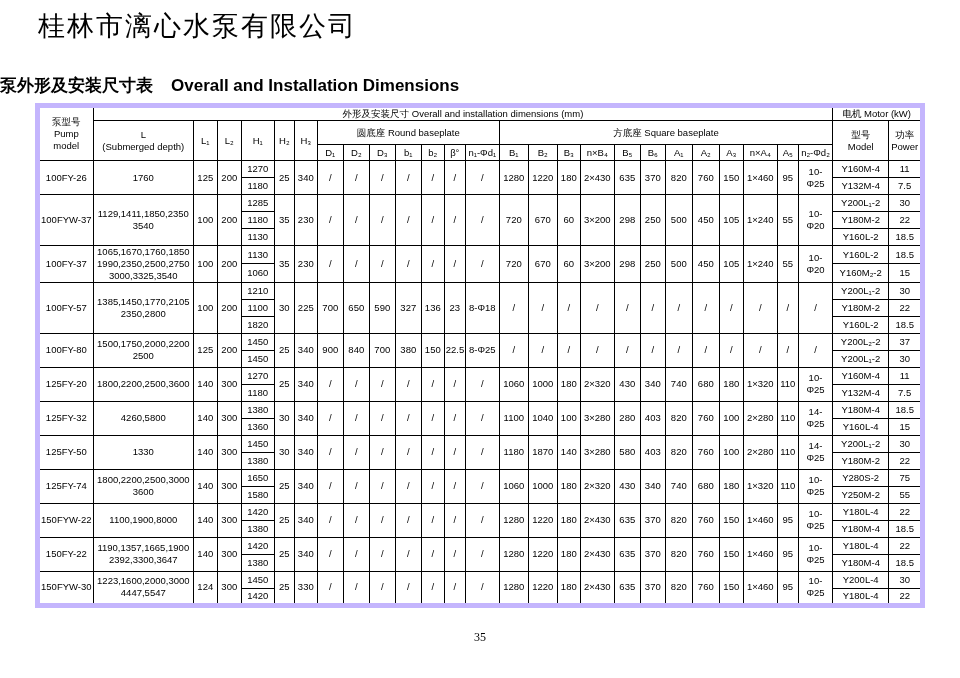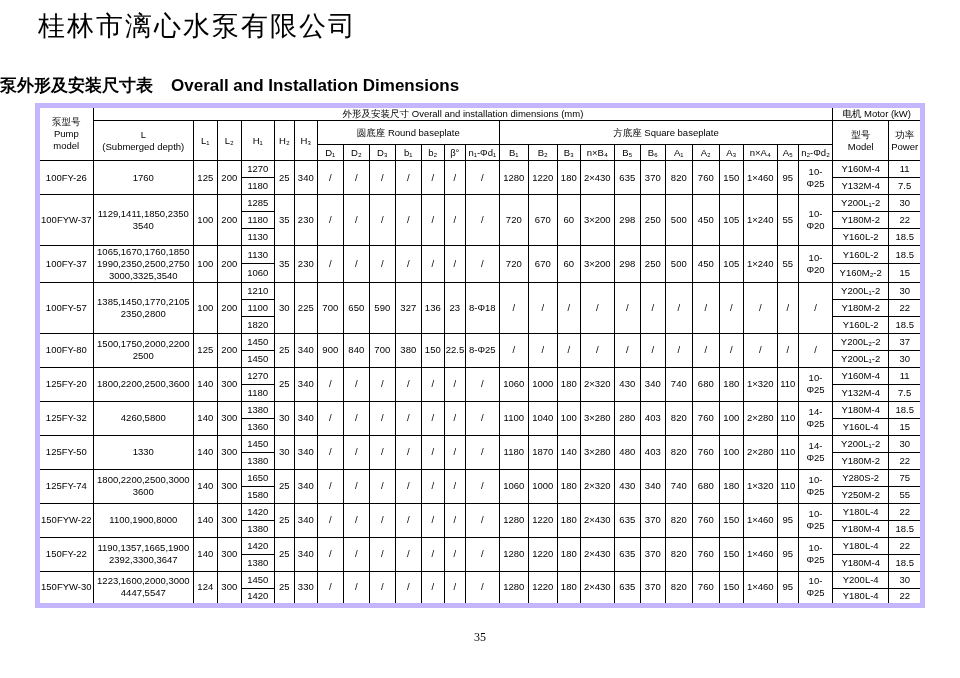--- a/index.html
+++ b/index.html
@@ -395,21 +395,21 @@
         <td rowspan="2">/</td>
         <td rowspan="2">/</td>
         <td rowspan="2">/</td>
         <td rowspan="2">/</td>
         <td rowspan="2">/</td>
         <td rowspan="2">/</td>
         <td rowspan="2">1180</td>
         <td rowspan="2">1870</td>
         <td rowspan="2">140</td>
         <td rowspan="2">3×280</td>
-        <td rowspan="2">480</td>
+        <td rowspan="2">580</td>
         <td rowspan="2">403</td>
         <td rowspan="2">820</td>
         <td rowspan="2">760</td>
         <td rowspan="2">100</td>
         <td rowspan="2">2×280</td>
         <td rowspan="2">110</td>
         <td rowspan="2">14-Φ25</td>
         <td>Y200L₁-2</td>
         <td>30</td>
       </tr>

